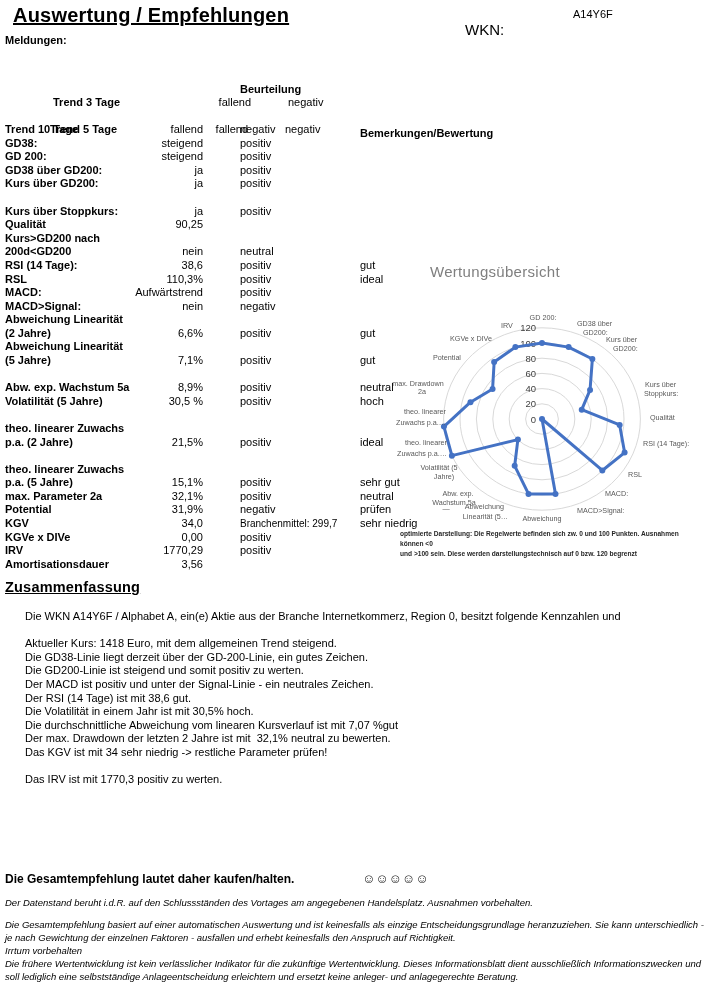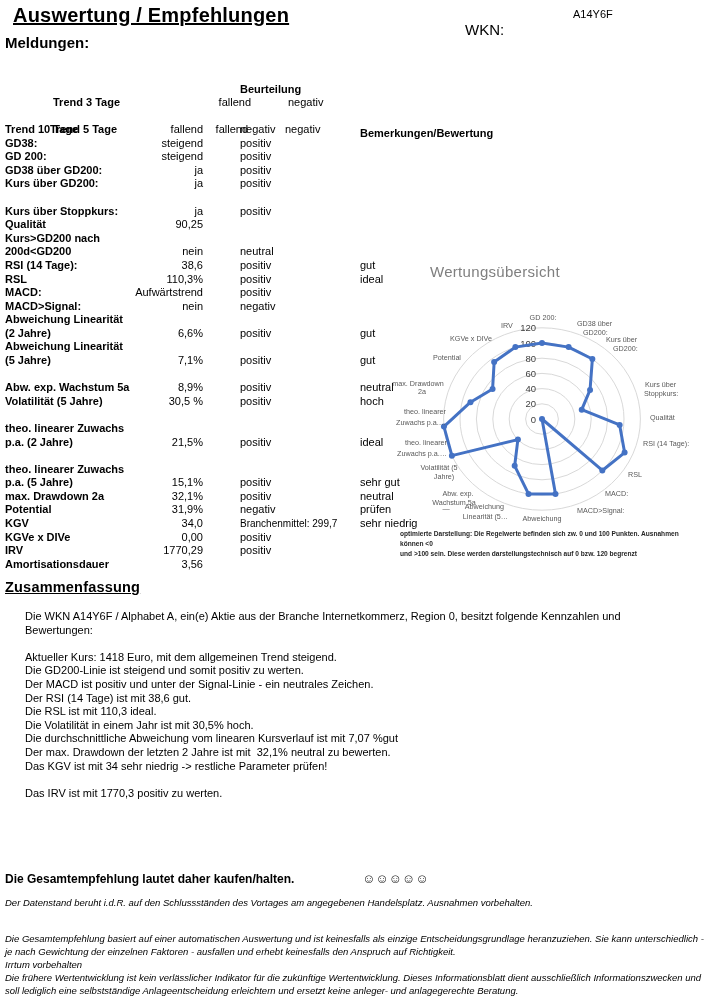--- a/index.html
+++ b/index.html
@@ -3,21 +3,21 @@
 <meta charset="utf-8">
 <style>
   html,body{margin:0;padding:0;background:#fff;}
   .page{position:relative;width:706px;height:998px;background:#fff;
         font-family:"Liberation Sans",sans-serif;color:#000;overflow:hidden;}
 
   .doc-title{position:absolute;left:5px;top:4px;font-size:20px;font-weight:bold;
              text-decoration:underline;letter-spacing:.2px;margin-left:8px;}
   .wkn-label{position:absolute;left:465px;top:21px;font-size:15px;font-weight:normal;}
   .wkn-value{position:absolute;left:573px;top:8px;font-size:11px;}
-  .meldungen{position:absolute;left:5px;top:34px;font-size:15px;font-weight:bold;}
+  .meldungen{position:absolute;left:5px;top:34px;font-size:11px;font-weight:bold;}
 
   .col-header{position:absolute;top:83px;font-size:11px;font-weight:bold;white-space:nowrap;}
   .beurteilung-h{left:240px;}
   .bemerkungen-h{left:360px;margin-top:44px;}
 
   #table-rows{position:absolute;left:5px;top:96px;width:701px;height:480px;}
   .t-row{position:absolute;left:0;height:13.6px;width:701px;font-size:11px;
          line-height:13.6px;white-space:nowrap;}
   .t-label{position:absolute;left:0;font-weight:bold;}
   .t-value{position:absolute;left:60px;width:138px;text-align:right;}
@@ -36,21 +36,21 @@
   #summary-lines{position:absolute;left:5px;top:610px;font-size:11px;margin-left:20px;}
   .sum-line{height:13.6px;line-height:13.6px;white-space:pre;}
 
   .recommendation{position:absolute;left:5px;top:872px;font-size:12px;font-weight:bold;}
   .smileys{position:absolute;left:362px;top:871px;font-size:13px;color:#111;}
   .smileys span{margin-right:0px;}
 
   #disclaimer{position:absolute;left:5px;top:896px;width:700px;font-size:9.5px;
               font-style:italic;line-height:13px;}
   #disclaimer p{margin:0;}
-  #disclaimer p:first-child{margin-bottom:23px;}
+  #disclaimer p:first-child{margin-bottom:9px;}
 </style>
 </head>
 <body>
 
 <div class="page">
 
   <svg id="radar-svg" viewBox="0 0 706 998" xmlns="http://www.w3.org/2000/svg">
       <ellipse cx="542" cy="419" rx="16.4" ry="15.2" fill="none" stroke="#D9D9D9" stroke-width="1"></ellipse>
       <ellipse cx="542" cy="419" rx="32.8" ry="30.4" fill="none" stroke="#D9D9D9" stroke-width="1"></ellipse>
       <ellipse cx="542" cy="419" rx="49.199999999999996" ry="45.6" fill="none" stroke="#D9D9D9" stroke-width="1"></ellipse>
@@ -244,21 +244,21 @@
       <div class="t-row" style="top: 366.66px;">
         <span class="t-label">theo. linearer Zuwachs</span>
       </div>
       <div class="t-row" style="top: 380.24px;">
         <span class="t-label">p.a. (5 Jahre)</span>
         <span class="t-value">15,1%</span>
         <span class="t-rating">positiv</span>
         <span class="t-note">sehr gut</span>
       </div>
       <div class="t-row" style="top: 393.82px;">
-        <span class="t-label">max. Drawdown 2a</span>
+        <span class="t-label">max. Parameter 2a</span>
         <span class="t-value">32,1%</span>
         <span class="t-rating">positiv</span>
         <span class="t-note">neutral</span>
       </div>
       <div class="t-row" style="top: 407.4px;">
         <span class="t-label">Potential</span>
         <span class="t-value">31,9%</span>
         <span class="t-rating">negativ</span>
         <span class="t-note">prüfen</span>
       </div>
@@ -286,27 +286,26 @@
 
   <div class="chart-title">Wertungsübersicht</div>
   <div class="chart-caption" id="chart-caption">
       <div>optimierte Darstellung: Die Regelwerte befinden sich zw. 0 und 100 Punkten. Ausnahmen können &lt;0</div>
       <div>und &gt;100 sein. Diese werden darstellungstechnisch auf 0 bzw. 120 begrenzt</div>
     </div>
 
   <div class="sum-heading">Zusammenfassung</div>
   <div id="summary-lines">
       <div class="sum-line">Die WKN A14Y6F / Alphabet A, ein(e) Aktie aus der Branche Internetkommerz, Region 0, besitzt folgende Kennzahlen und</div>
-      <div class="sum-line">Bewertungen:</div>
       <div class="sum-line">&nbsp;</div>
       <div class="sum-line">Aktueller Kurs: 1418 Euro, mit dem allgemeinen Trend steigend.</div>
+      <div class="sum-line">Die GD38-Linie liegt derzeit über der GD-200-Linie, ein gutes Zeichen.</div>
       <div class="sum-line">Die GD200-Linie ist steigend und somit positiv zu werten.</div>
       <div class="sum-line">Der MACD ist positiv und unter der Signal-Linie - ein neutrales Zeichen.</div>
       <div class="sum-line">Der RSI (14 Tage) ist mit 38,6 gut.</div>
-      <div class="sum-line">Die RSL ist mit 110,3 ideal.</div>
       <div class="sum-line">Die Volatilität in einem Jahr ist mit 30,5% hoch.</div>
       <div class="sum-line">Die durchschnittliche Abweichung vom linearen Kursverlauf ist mit 7,07 %gut</div>
       <div class="sum-line">Der max. Drawdown der letzten 2 Jahre ist mit  32,1% neutral zu bewerten.</div>
       <div class="sum-line">Das KGV ist mit 34 sehr niedrig -&gt; restliche Parameter prüfen!</div>
       <div class="sum-line">&nbsp;</div>
       <div class="sum-line">Das IRV ist mit 1770,3 positiv zu werten.</div>
     </div>
 
   <div class="recommendation">Die Gesamtempfehlung lautet daher kaufen/halten.</div>
   <div class="smileys" id="smileys"><span>☺</span><span>☺</span><span>☺</span><span>☺</span><span>☺</span></div>

